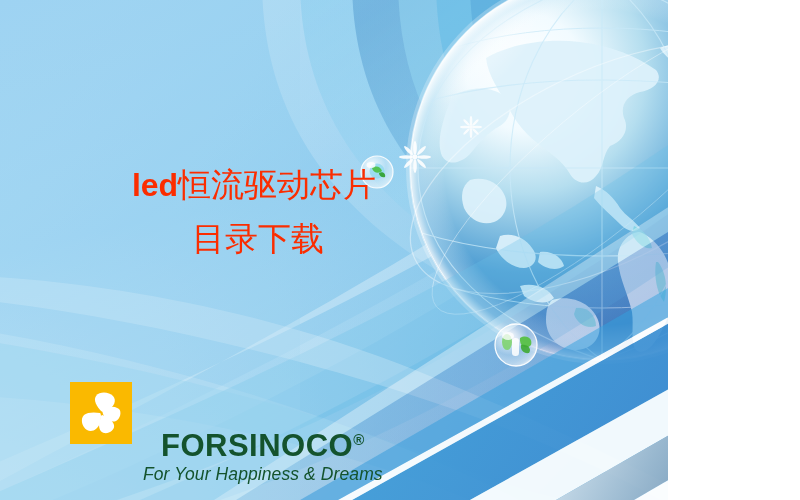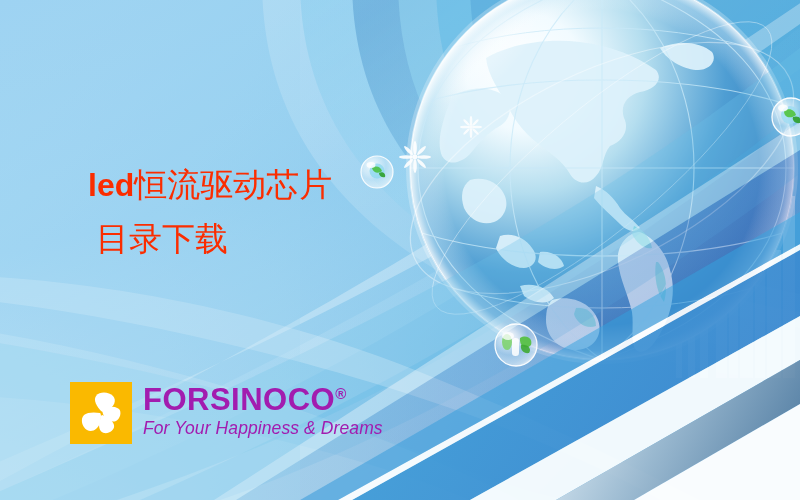--- a/index.html
+++ b/index.html
@@ -1,22 +1,23 @@
 <!DOCTYPE html>
 <html><head>
 <meta charset="utf-8">
 <title>banner</title>
 <style>
   html,body{margin:0;padding:0;background:#fff;}
   body{font-family:"Liberation Sans",sans-serif;}
   #stage{
     position:relative;
-    width:800px;height:500px;
+    width:668px;height:500px;
     overflow:hidden;
     background:#9fd4f2;
+    text-align:center;
   }
   #stage svg.layer{position:absolute;left:0;top:0;width:800px;height:500px;}
   
   #headline{
     position:absolute;left:0;top:158px;width:420px;
     z-index:40;
     pointer-events:none;
   }
   #headline .hl-line{
     font-family:"Liberation Serif","DejaVu Serif",serif;
@@ -368,21 +369,21 @@
       <svg viewBox="0 0 62 62" width="62" height="62">
         <rect x="0" y="0" width="62" height="62" fill="#fab900"></rect>
         <g fill="#ffffff">
           <path d="M31,29 C27,25 23,18 26,14 C30,9 39,10 43,14 C47,18 44,25 38,28 C35,29.5 32.5,30.5 31,29 Z"></path>
           <path d="M30,31 C25,30 17,30 14,33 C10,37 12,45 17,48 C22,51 28,47 30,41 C31,37.5 31.5,32 30,31 Z"></path>
           <path d="M33,31 C38,30 46,30 49,33 C52,36 50,43 46,45 C41,47 35,43 33,38 C32,34.5 31.8,31.5 33,31 Z" transform="translate(0,-6)"></path>
           <path d="M32,33 C36,34 43,38 44,43 C45,48 39,52 34,51 C29,50 28,43 30,38 C30.8,35.6 31,33 32,33 Z"></path>
         </g>
       </svg>
     </div>
-    <div id="logo-words" style="color: #a21caf;">
+    <div id="logo-words" style="color: #14532d; margin-top: 46px;">
       <div id="brand">
         <span>FORSINOCO</span><span class="reg">®</span>
       </div>
       <div id="tagline">For Your Happiness &amp; Dreams</div>
     </div>
   </div>
 
 </div>
 
 </body></html>

